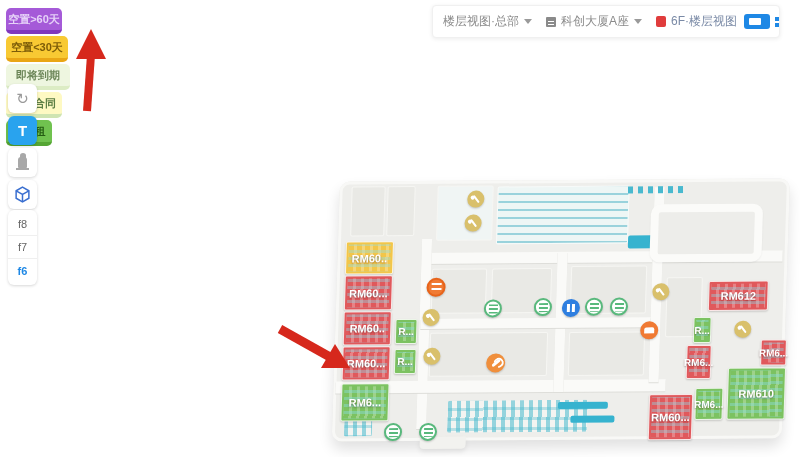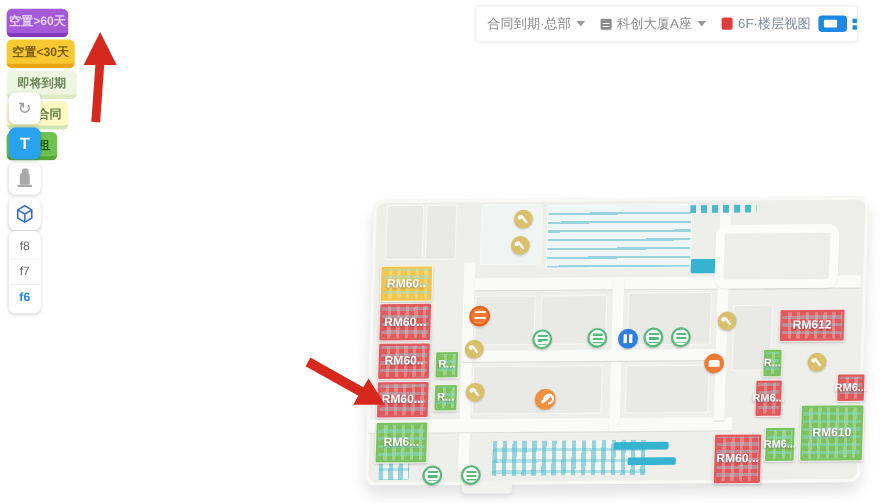--- a/index.html
+++ b/index.html
@@ -112,21 +112,21 @@
 <div id="legend-bar">
   <div class="legend-btn lb1">空置&gt;60天</div>
   <div class="legend-btn lb3">空置&lt;30天</div>
   <div class="legend-btn lb4">即将到期</div>
   <div class="legend-btn lb6">长租合同</div>
   <div class="legend-btn lb7">已出租</div>
 </div>
 
 <div id="top-toolbar">
   <div class="tb-item">
-    <span>合同到期·总部</span>
+    <span>楼层视图·总部</span>
     <span class="caret"></span>
   </div>
   <div class="tb-div"></div>
   <div class="tb-item">
     <span class="bld-ico"></span>
     <span>科创大厦A座</span>
     <span class="caret"></span>
   </div>
   <div class="tb-div"></div>
   <div class="tb-item">

